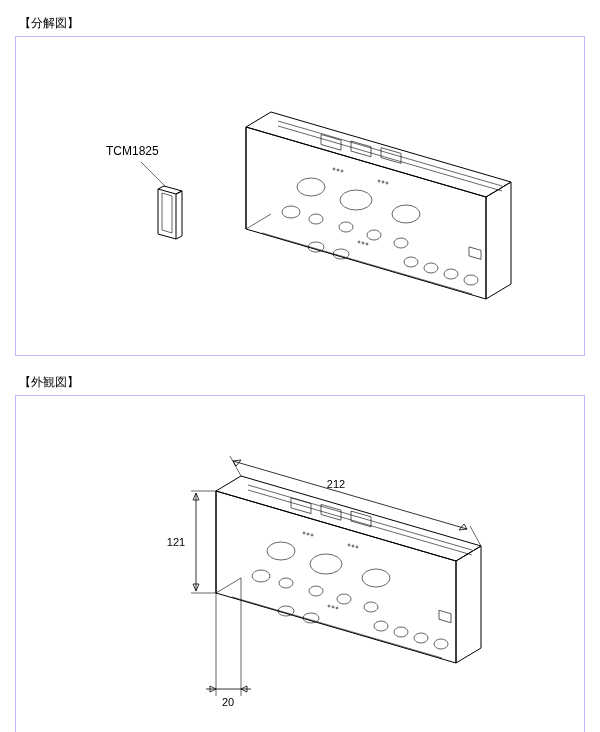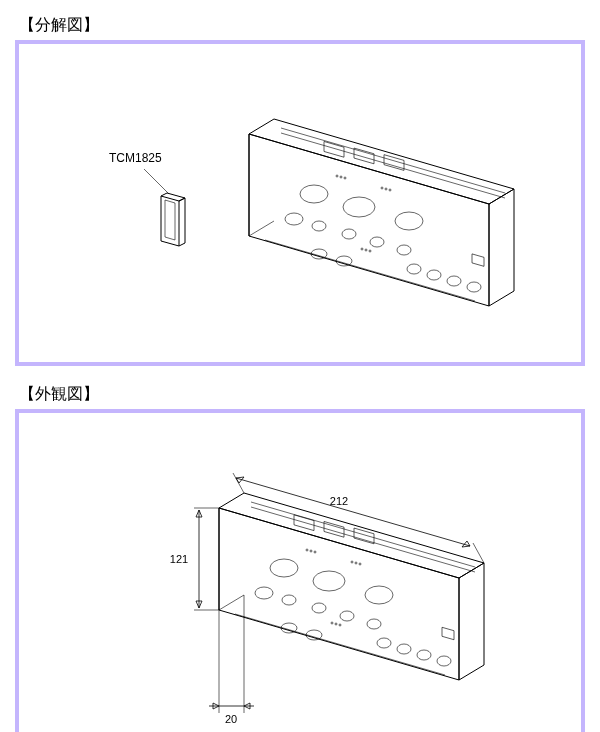--- a/index.html
+++ b/index.html
@@ -4,26 +4,26 @@
 <style>
   body {
     margin: 0;
     padding: 15px;
     background: #fff;
     font-family: "MS Gothic", "Meiryo", sans-serif;
     font-size: 12px;
     color: #000;
   }
   .panel {
-    border: 4px solid #c4b5fd;
+    border: 1px solid #c4b5fd;
     margin-bottom: 18px;
     position: relative;
   }
   .panel-title {
-    font-size: 16px;
+    font-size: 12px;
     margin: 0 0 4px 4px;
     font-family: Liberation Serif, serif;
   }
   .panel-top { height: 318px; }
   .panel-bottom { height: 340px; }
   svg { display: block; }
   .ln { stroke: #000; stroke-width: 1; fill: none; }
   .thin { stroke: #000; stroke-width: 0.6; fill: none; }
   .arrow { stroke: #000; stroke-width: 0.8; fill: none; }
   .dimtxt { font-size: 11px; fill: #000; }

